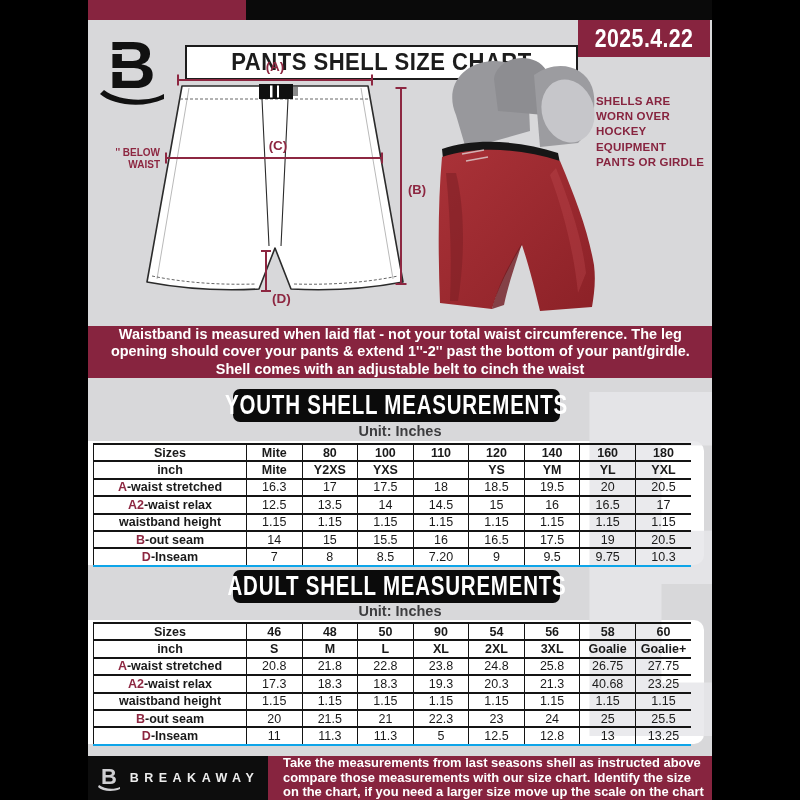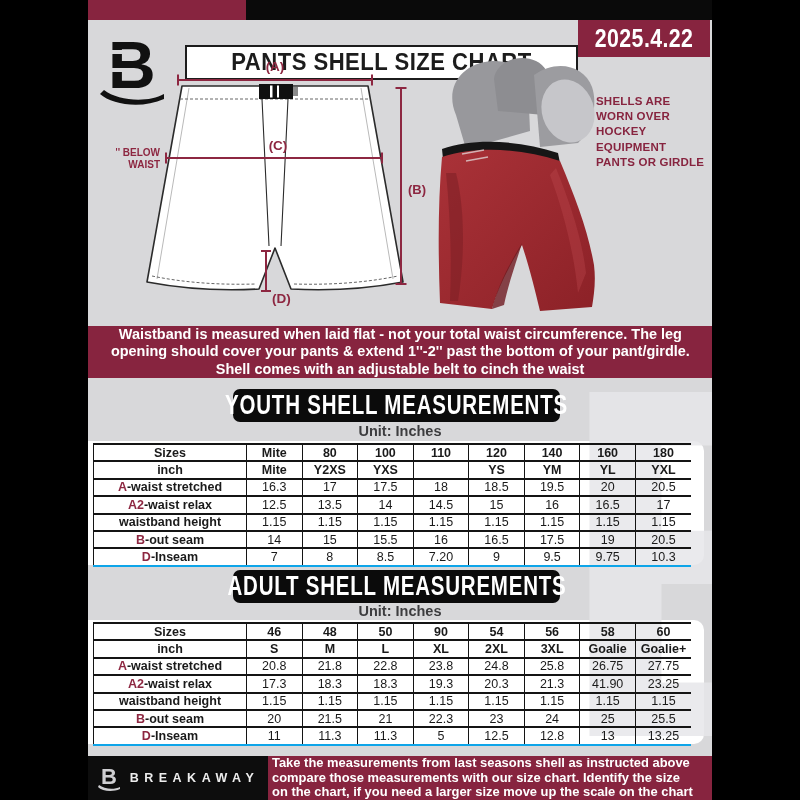--- a/index.html
+++ b/index.html
@@ -52,21 +52,21 @@
   
   .watermark{position:absolute;left:468px;top:368px;z-index:1;pointer-events:none;
              font-family:"Liberation Sans",sans-serif;font-weight:bold;font-size:500px;
              line-height:.78;color:#e7e7ea;opacity:.85;}
   
   .footer{position:absolute;left:0;top:756px;width:624px;height:44px;z-index:2;}
   .footer .fblack{position:absolute;left:0;top:0;width:180px;height:44px;background:#0d0d0d;
                   display:flex;align-items:center;justify-content:center;gap:7px;}
   .footer .fbrand{color:#ededed;font-size:12.5px;font-weight:bold;letter-spacing:5.5px;}
   .footer .fmaroon{position:absolute;left:180px;top:0;width:444px;height:44px;background:#87243f;
-                   display:flex;flex-direction:column;justify-content:center;padding-left:4px;
+                   display:flex;flex-direction:column;justify-content:center;padding-left:15px;
                    box-sizing:border-box;}
   .footer .fmaroon div{color:#fff;font-size:13.2px;font-weight:bold;line-height:14.6px;
                        white-space:nowrap;transform:scaleX(.98);transform-origin:left;}
   svg text{font-family:"Liberation Sans",sans-serif;}
 </style>
 </head>
 <body>
 
 <div class="page">
 
@@ -289,21 +289,21 @@
           <td>27.75</td>
         </tr>
         <tr>
           <td class="lcell"><span class="pfx">A2</span>-waist relax</td>
           <td>17.3</td>
           <td>18.3</td>
           <td>18.3</td>
           <td>19.3</td>
           <td>20.3</td>
           <td>21.3</td>
-          <td>41.90</td>
+          <td>40.68</td>
           <td>23.25</td>
         </tr>
         <tr>
           <td class="lcell">waistband height</td>
           <td>1.15</td>
           <td>1.15</td>
           <td>1.15</td>
           <td>1.15</td>
           <td>1.15</td>
           <td>1.15</td>

